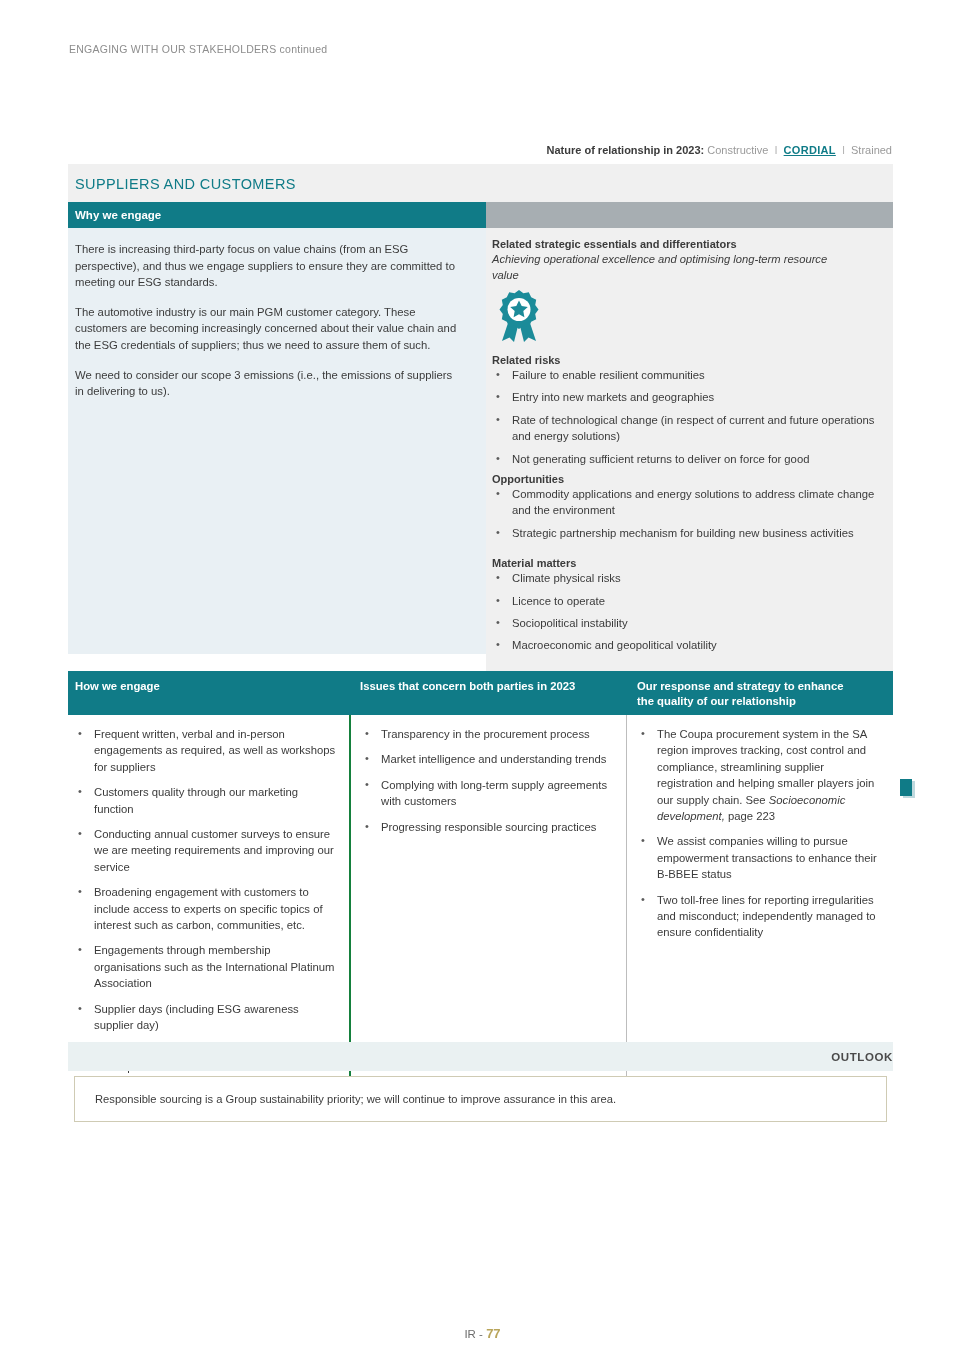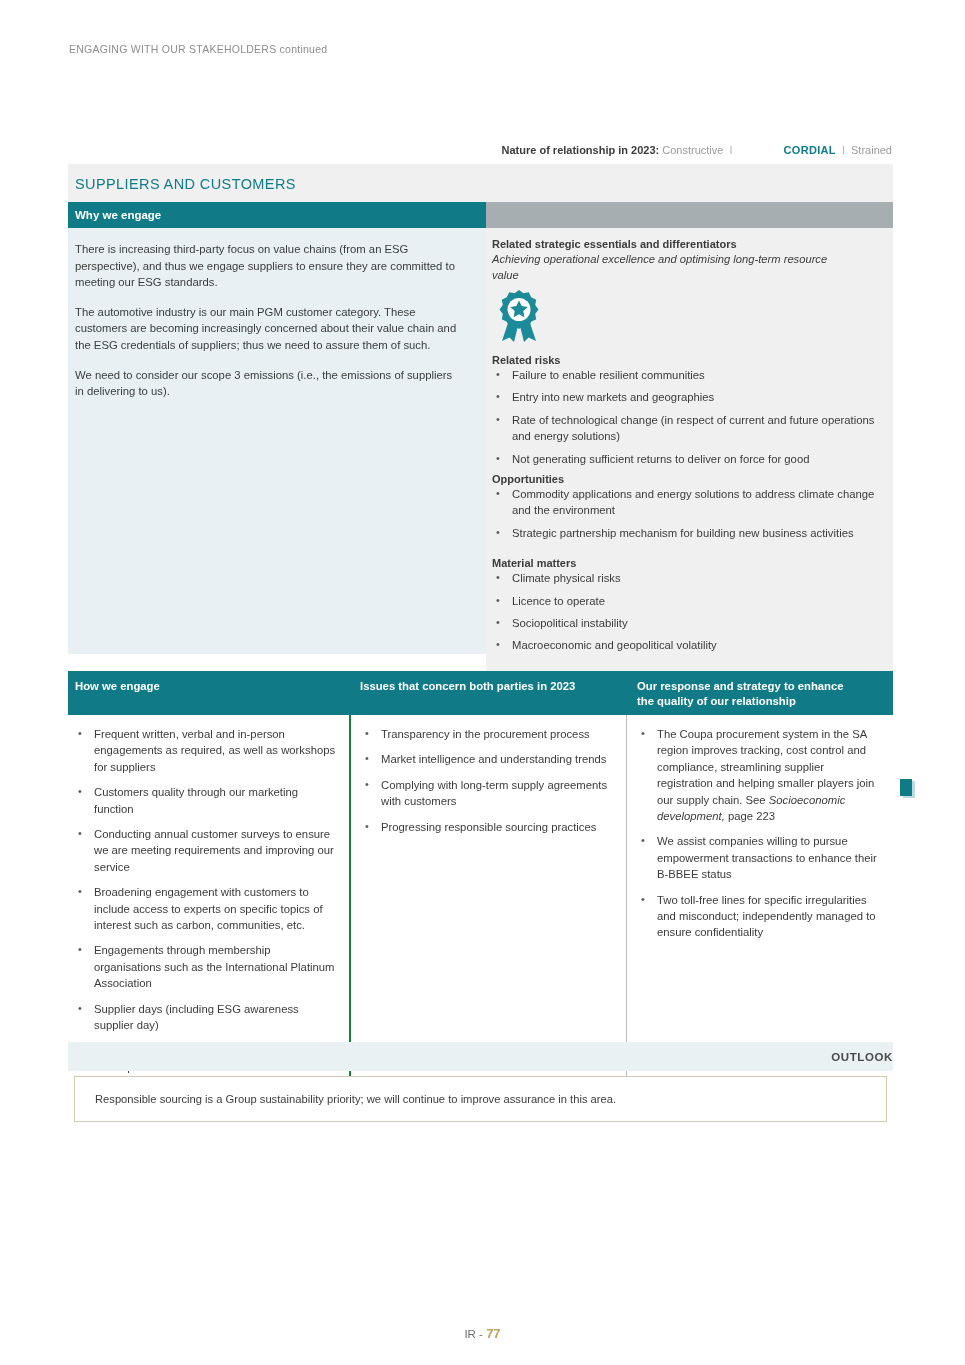--- a/index.html
+++ b/index.html
@@ -32,22 +32,22 @@
     top: 144px;
     font-size: 11px;
     white-space: nowrap;
     text-align: right;
   }
   .legend-label { font-weight: bold; color: #3b3b3b; }
   .legend-opt { color: #9a9a9a; }
   .legend-opt.active {
     color: #0f7b87;
     font-weight: bold;
+    text-decoration: underline;
     letter-spacing: 0.3px;
-    margin-left: 45px;
   }
   .legend-sep { color: #b5b5b5; padding: 0 3px; }
 
   
   .panel {
     position: absolute;
     left: 68px;
     top: 164px;
     width: 825px;
   }
@@ -344,21 +344,21 @@
         <li>Market intelligence and understanding trends</li>
         <li>Complying with long-term supply agreements with customers</li>
         <li>Progressing responsible sourcing practices</li>
       </ul>
     </div>
 
     <div class="cell c3">
       <ul class="bullets tight">
         <li><span>The Coupa procurement system in the SA region improves tracking, cost control and compliance, streamlining supplier registration and helping smaller players join our supply chain. See </span><span class="ital">Socioeconomic development,</span><span> page 223</span></li>
         <li>We assist companies willing to pursue empowerment transactions to enhance their B-BBEE status</li>
-        <li>Two toll-free lines for specific irregularities and misconduct; independently managed to ensure confidentiality</li>
+        <li>Two toll-free lines for reporting irregularities and misconduct; independently managed to ensure confidentiality</li>
       </ul>
     </div>
 
   </div>
 </div>
 
 <div class="outlook">
   <div class="outlook-head">OUTLOOK</div>
   <div class="outlook-box">
     <div class="outlook-text">Responsible sourcing is a Group sustainability priority; we will continue to improve assurance in this area.</div>

